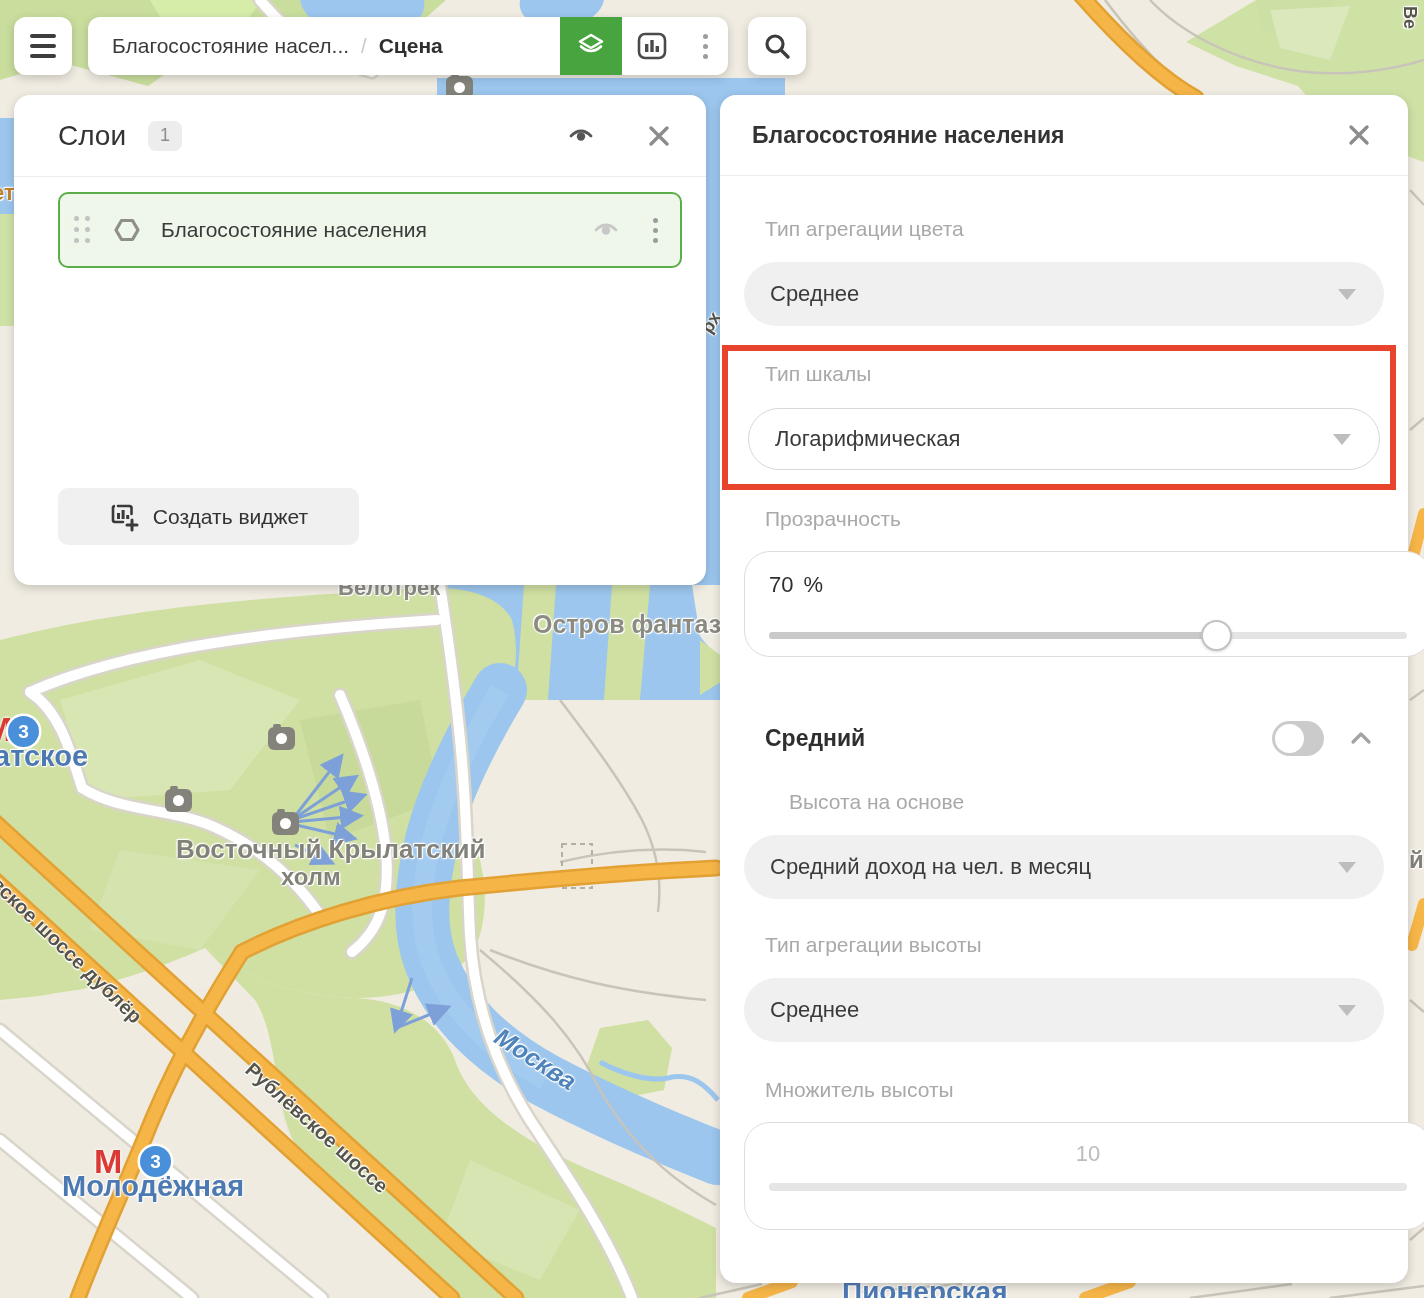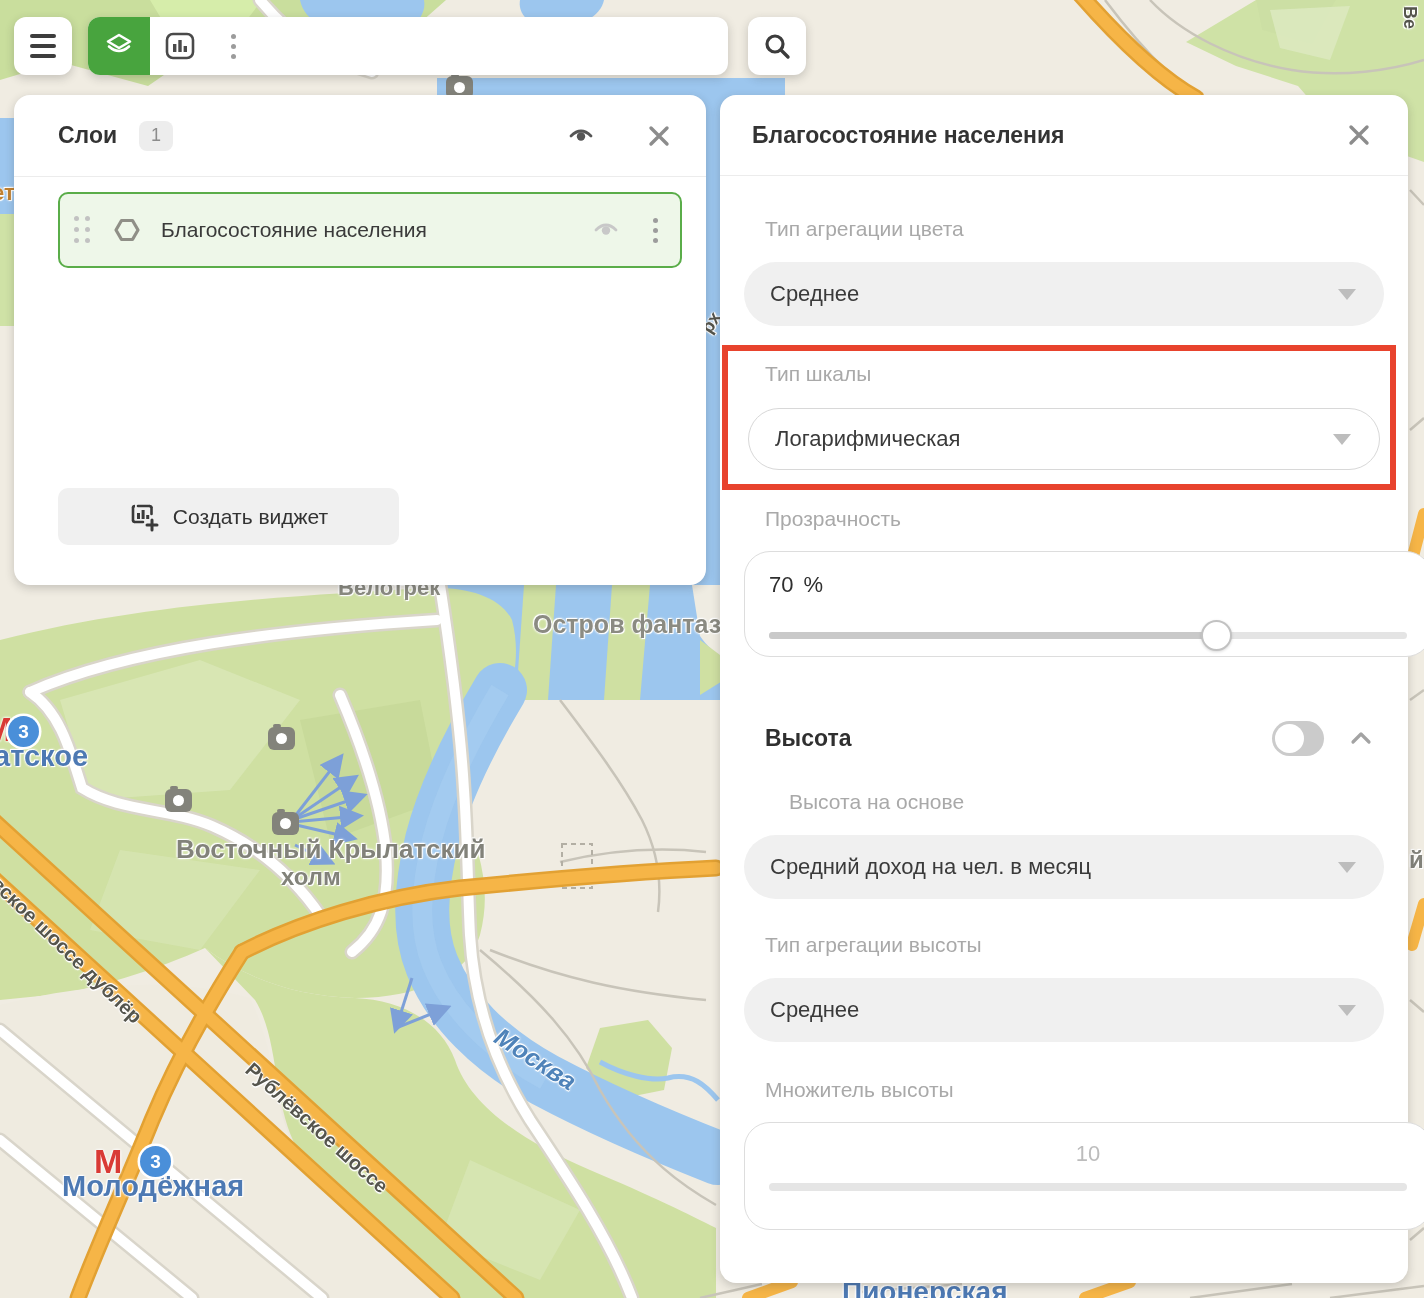--- a/index.html
+++ b/index.html
@@ -33,35 +33,35 @@
   .bc-project { font-size:21px; color:#3a3a3a; }
   .bc-sep { font-size:20px; color:#c9c9c9; }
   .bc-scene { font-size:21px; font-weight:bold; color:#2f2f2f; }
   .layers-green-btn { width:62px; height:58px; background:#48a43e; display:flex; align-items:center; justify-content:center; flex:none; cursor:pointer; }
   .icon-btn-inline { width:60px; height:58px; display:flex; align-items:center; justify-content:center; flex:none; cursor:pointer; }
   .search-btn { left:748px; top:17px; width:58px; height:58px; display:flex; align-items:center; justify-content:center; cursor:pointer; }
 
   
   .layers-panel { left:14px; top:95px; width:692px; height:490px; border-radius:16px; }
   .lp-header { height:82px; display:flex; align-items:center; padding:0 30px 0 44px; border-bottom:1px solid #ececec; }
-  .lp-title { font-size:23px; font-weight:bold; color:#333;text-align:right; }
+  .lp-title { font-size:28px; font-weight:normal; color:#333;text-align:right; }
   .lp-badge { margin-left:22px; background:#ededed; border-radius:8px; min-width:34px; height:30px;
       display:flex; align-items:center; justify-content:center; font-size:18px; color:#8c8c8c; }
   .lp-header .spacer { flex:1; }
   .layer-item { position:absolute; left:44px; top:97px; width:624px; height:76px; background:#eef7e9;
       border:2px solid #5aad49; border-radius:10px; display:flex; align-items:center; padding:0 18px 0 14px; cursor:pointer; }
   .drag-dots { display:grid; grid-template-columns:6px 6px; grid-auto-rows:6px; gap:5px; margin-right:18px; cursor:grab; }
   .drag-dots i { width:5px; height:5px; border-radius:50%; background:#c2c2c2; }
   .layer-name { font-size:21px; color:#3a3a3a; flex:1; margin-left:18px; }
   .vdots { display:flex; flex-direction:column; gap:5px; align-items:center; padding:4px; cursor:pointer; }
   .vdots i { width:5px; height:5px; border-radius:50%; background:#9c9c9c; }
   .lp-buttons { position:absolute; left:44px; bottom:40px; width:624px; display:flex; gap:20px; }
   .soft-btn { background:#f0f0f0; border-radius:14px; height:57px; display:flex; align-items:center; justify-content:center;
       gap:14px; font-size:21px; color:#333; cursor:pointer; }
-  .soft-btn.b1 { width:303px; } .soft-btn.b2 { width:341px;border-radius:10px; }
+  .soft-btn.b1 { width:303px; } .soft-btn.b2 { width:301px;border-radius:10px; }
 
   
   .settings-panel { left:720px; top:95px; width:688px; height:1188px; border-radius:16px; }
   .sp-header { height:81px; display:flex; align-items:center; padding:0 32px 0 32px; border-bottom:1px solid #ececec; }
   .sp-title { font-size:23px; font-weight:bold; color:#333; flex:1; }
   .fld-label { position:absolute; left:45px; font-size:21px; color:#a9a9a9; }
   .pill { position:absolute; left:24px; width:640px; height:64px; border-radius:32px; background:#f0f0f0;
       display:flex; align-items:center; padding:0 28px 0 26px; cursor:pointer; }
   .pill.outline { background:#fff; border:1.5px solid #d8d8d8; left:28px; width:632px; height:62px; }
   .pill-value { font-size:22px; color:#3a3a3a; flex:1; }
@@ -235,20 +235,25 @@
       </div>
   </div>
 
   <div class="card hamburger-btn">
     <span></span>
       <span></span>
       <span></span>
   </div>
 
   <div class="card breadcrumb-bar">
+    <div class="breadcrumb-text">
+      <span class="bc-project">Благосостояние насел...</span>
+      <span class="bc-sep">/</span>
+      <span class="bc-scene">Сцена</span>
+    </div>
     <div class="layers-green-btn">
       <svg width="30" height="30" viewBox="0 0 30 30">
         <path d="M15,4 L26,10.5 L15,17 L4,10.5 Z" fill="none" stroke="#fff" stroke-width="2.6" stroke-linejoin="round"></path>
         <path d="M5,15.5 Q15,24.5 25,15.5" fill="none" stroke="#fff" stroke-width="2.6" stroke-linecap="round"></path>
       </svg>
     </div>
     <div class="icon-btn-inline">
       <svg width="32" height="30" viewBox="0 0 32 30">
         <rect x="3" y="3" width="26" height="24" rx="6" fill="none" stroke="#4a4a4a" stroke-width="2.6"></rect>
         <rect x="9" y="13" width="3.4" height="8" fill="#4a4a4a"></rect>
@@ -358,21 +363,21 @@
       <div class="opacity-value">
         <span>70</span><span class="unit">%</span>
       </div>
       <div class="slider">
         <div class="track"></div>
         <div class="fill" style="width: 70%;"></div>
         <div class="thumb" style="left: calc(70% - 15px);"></div>
       </div>
     </div>
 
-    <div class="section-title" style="top:630px;">Высота</div>
+    <div class="section-title" style="top:630px;">Средний</div>
     <div class="toggle" style="top:626px;">
       <div class="knob"></div>
     </div>
     <div class="chevron-up" style="top:636px;">
       <svg width="22" height="14" viewBox="0 0 22 14">
         <path d="M3,11 L11,3 L19,11" fill="none" stroke="#a3a3a3" stroke-width="3.2" stroke-linecap="round" stroke-linejoin="round"></path>
       </svg>
     </div>
 
     <div class="fld-label" style="top:695px;margin-left:24px;">Высота на основе</div>

